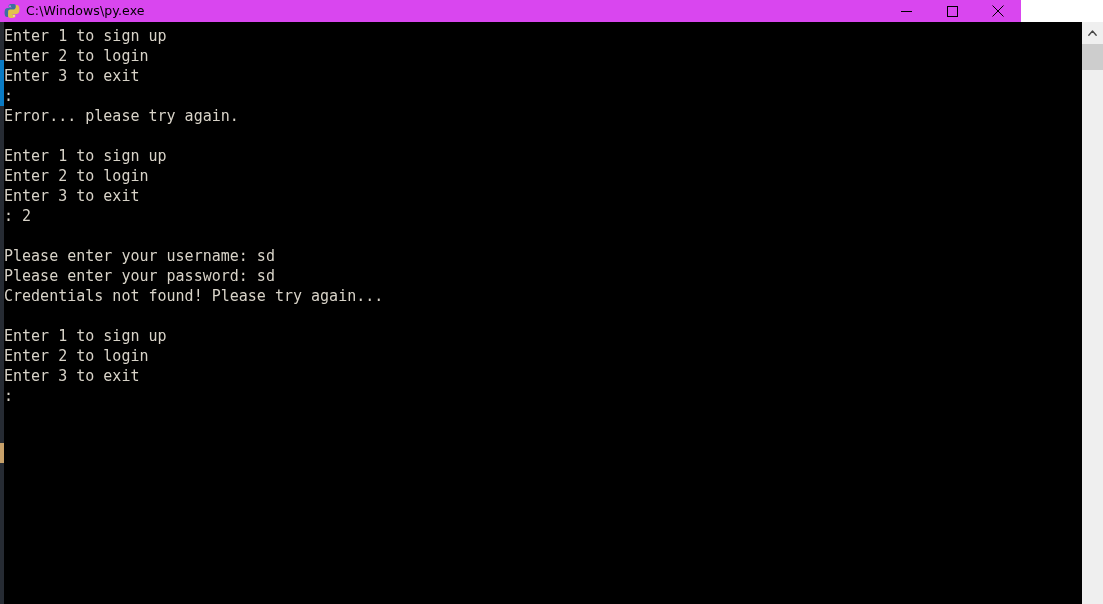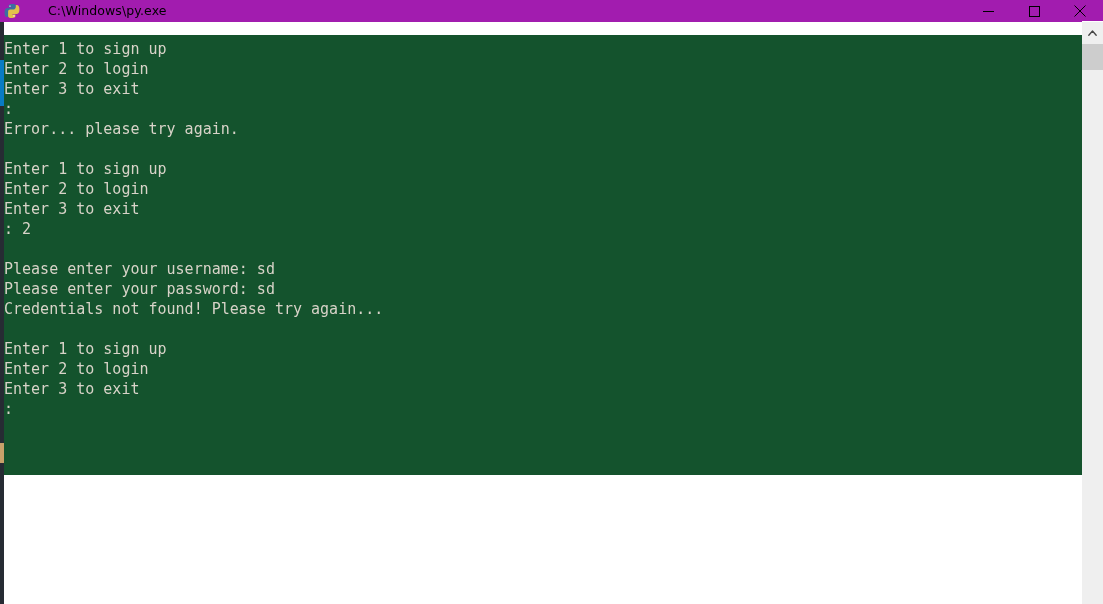--- a/index.html
+++ b/index.html
@@ -21,26 +21,25 @@
     width: 1103px;
     height: 604px;
     background: #ffffff;
   }
 
   
   #title-bar {
     position: absolute;
     left: 0;
     top: 0;
-    width: 1103px;
+    width: 1021px;
     height: 22px;
-    background: #a21caf;
+    background: #d946ef;
     display: flex;
     align-items: center;
-    gap: 22px;
   }
 
   #app-icon {
     width: 16px;
     height: 16px;
     margin-left: 4px;
     margin-right: 6px;
     flex: 0 0 auto;
     display: block;
   }
@@ -71,24 +70,24 @@
     background: transparent;
     border: 0;
     padding: 0;
   }
   .win-ctrl svg { display: block; }
 
   
   #console-area {
     position: absolute;
     left: 4px;
-    top: 35px;
+    top: 22px;
     width: 1078px;
-    height: 440px;
-    background: #14532d;
+    height: 583px;
+    background: #000000;
     overflow: hidden;
   }
 
   
   #left-edge-sliver {
     position: absolute;
     left: 0;
     top: 22px;
     width: 4px;
     height: 582px;

